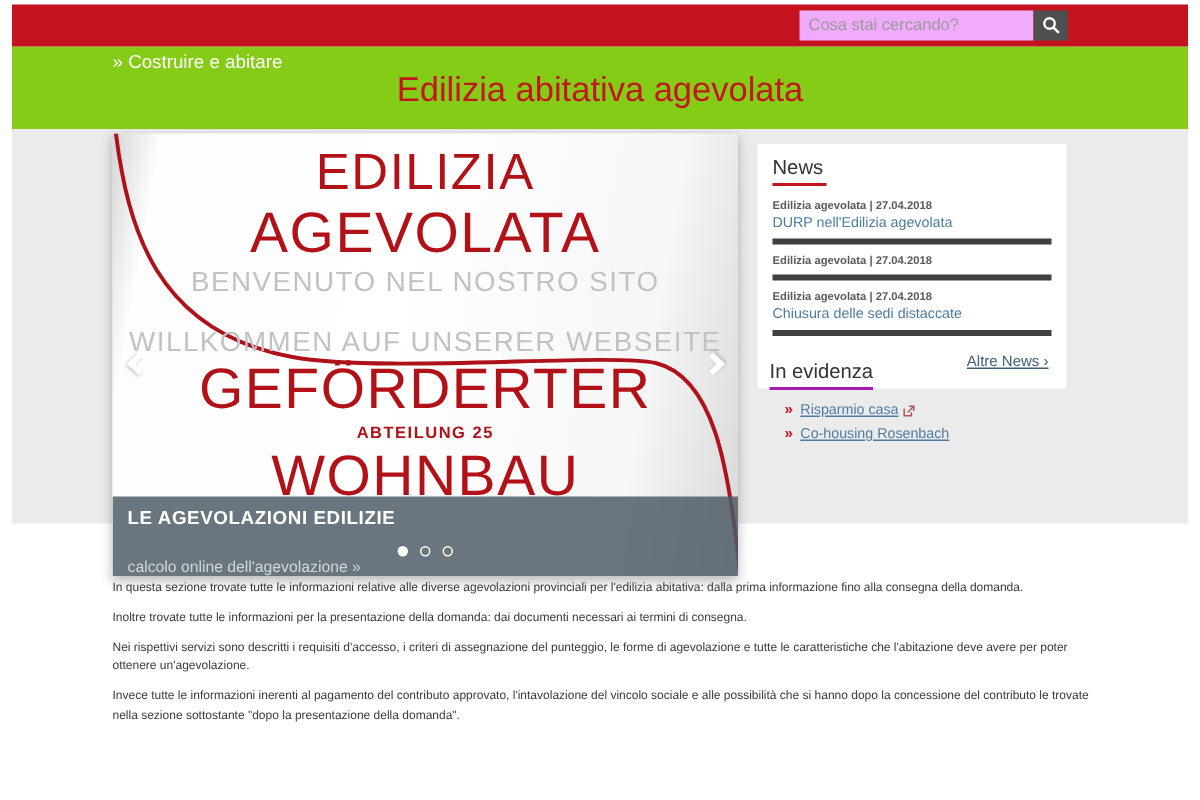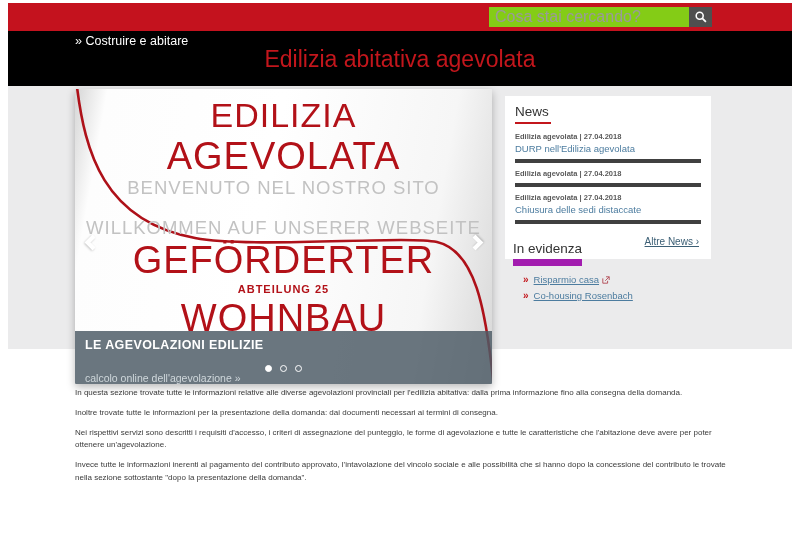--- a/index.html
+++ b/index.html
@@ -5,29 +5,29 @@
   * { margin:0; padding:0; box-sizing:border-box; }
   html,body { width:800px; height:533px; background:#fff; overflow:hidden;
               font-family:"Liberation Sans", sans-serif; }
   .page { position:relative; width:784px; margin:0 8px; }
 
   
   .topbar { position:relative; margin-top:3px; height:28px; background:#c4121e;
             display:flex; align-items:center; }
   .crumb { color:#fff; font-size:12.5px; margin-left:67px; cursor:pointer;margin-top:48px; }
   .search { position:absolute; right:80px; top:4px; display:flex; height:20px; }
-  .search input { width:200px; height:20px; border:none; font-size:16px; color:#555;
-                  padding:0 6px; outline:none; background:#84cc16; }
+  .search input { width:156px; height:20px; border:none; font-size:11px; color:#555;
+                  padding:0 6px; outline:none; background:#f0abfc; }
   .search input::placeholder { color:#9a9a9a; }
   .search button { width:23px; height:20px; border:none; background:#4f4f4f;
                    display:flex; align-items:center; justify-content:center; cursor:pointer; }
 
   
   .page-title { text-align:center; color:#c3161c; font-size:23px; font-weight:400;
-                padding:15px 0 13px; background:#000000; }
+                padding:15px 0 13px; background:#84cc16; }
 
   
   .band { position:relative; height:263px; background:#ebebec; }
 
   
   .card { position:absolute; left:67px; top:3px; width:417px; height:295px;
           overflow:hidden; border-radius:1px;
           background:linear-gradient(100deg,#d6d6d6 0,#fdfdfd 7%,#ffffff 45%,#f6f6f6 82%,#d9d9d9 99%);
           box-shadow:0 3px 8px rgba(0,0,0,.28); }
   .curve { position:absolute; left:0; top:0; z-index:1; }
@@ -64,21 +64,21 @@
   .news-item { padding:6px 0 5px; border-bottom:4px solid #404040; cursor:pointer; }
   .meta { font-size:7.5px; font-weight:700; color:#5a5a5a; }
   .nlink { display:block; font-size:9.5px; color:#4c7c9f; margin-top:2px;
            white-space:nowrap; text-decoration:none; }
   .more { text-align:right; padding:7px 2px 4px; }
   .more a { font-size:10px; color:#3c5f75; text-decoration:underline; cursor:pointer; }
 
   
   .evidenza { position:absolute; left:505px; top:153px; width:200px; }
   .evidenza h2 { font-size:13.5px; font-weight:400; color:#333; display:inline-block;
-                 border-bottom:7px solid #a21caf; padding-bottom:3px; }
+                 border-bottom:2px solid #a21caf; padding-bottom:3px; }
   .ev-list { list-style:none; margin:8px 0 0 10px; }
   .ev-list li { margin-bottom:5px; font-size:9.5px; display:flex; align-items:center; }
   .mk { color:#c3161c; font-weight:700; margin-right:5px; font-size:10px; }
   .ev-link { color:#4c7c9f; text-decoration:underline; cursor:pointer;text-align:right; }
   .ext { margin-left:3px; }
 
   
   .content { padding:10px 0 0 67px; background:#fff; }
   .content h2 { color:#c3161c; font-size:12.5px; font-weight:400; display:inline-block;
                 border-bottom:1px solid #d46a75; padding-bottom:3px; }

